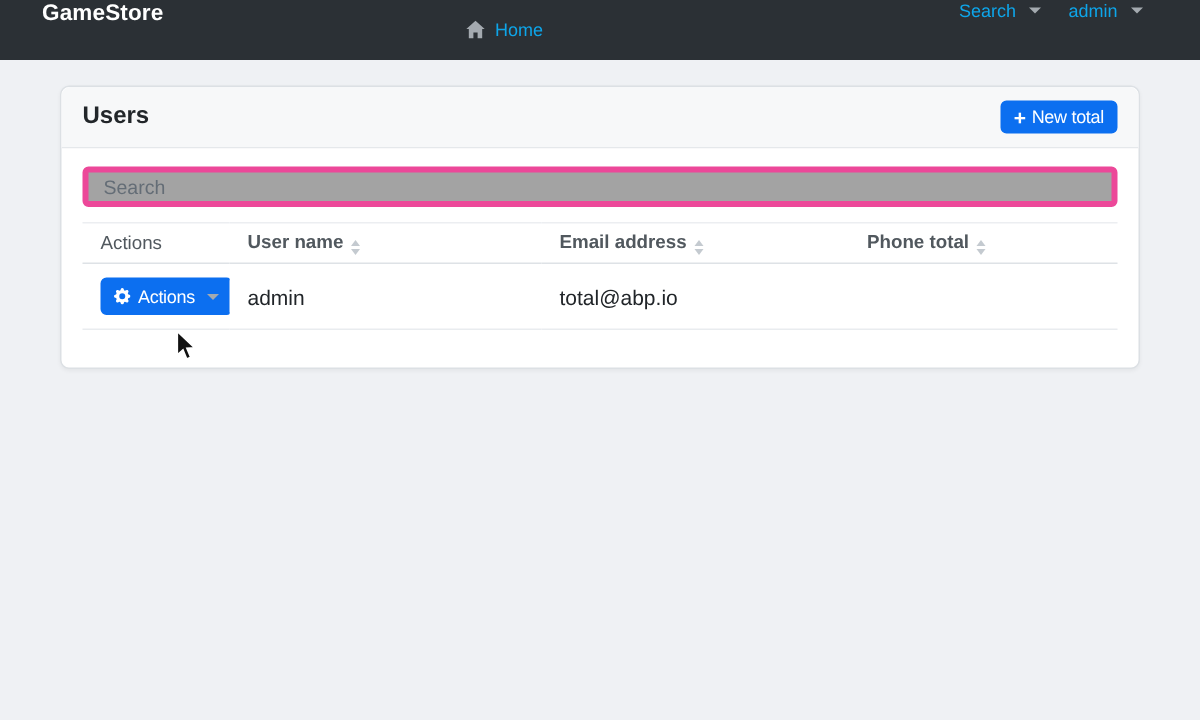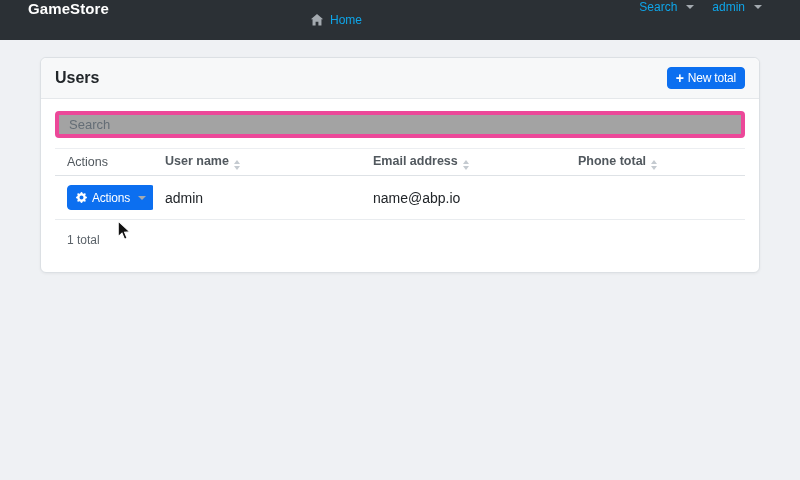--- a/index.html
+++ b/index.html
@@ -256,27 +256,26 @@
                 <span>
                   <svg width="11" height="11" viewBox="0 0 16 16">
                       <path d="M9.405 1.05c-.413-1.4-2.397-1.4-2.81 0l-.1.34a1.464 1.464 0 0 1-2.105.872l-.31-.17c-1.283-.698-2.686.705-1.987 1.987l.169.311c.446.82.023 1.841-.872 2.105l-.34.1c-1.4.413-1.4 2.397 0 2.81l.34.1a1.464 1.464 0 0 1 .872 2.105l-.17.31c-.698 1.283.705 2.686 1.987 1.987l.311-.169a1.464 1.464 0 0 1 2.105.872l.1.34c.413 1.4 2.397 1.4 2.81 0l.1-.34a1.464 1.464 0 0 1 2.105-.872l.31.17c1.283.698 2.686-.705 1.987-1.987l-.169-.311a1.464 1.464 0 0 1 .872-2.105l.34-.1c1.4-.413 1.4-2.397 0-2.81l-.34-.1a1.464 1.464 0 0 1-.872-2.105l.17-.31c.698-1.283-.705-2.686-1.987-1.987l-.311.169a1.464 1.464 0 0 1-2.105-.872l-.1-.34z M8 10.93a2.929 2.929 0 1 1 0-5.86 2.929 2.929 0 0 1 0 5.858z"></path>
                     </svg>
                 </span>
                 <span>Actions</span>
                 <span class="caret"></span>
               </button>
             </td>
             <td>admin</td>
-            <td>name@abp.io</td>
+            <td>total@abp.io</td>
             <td></td>
           </tr>
         </tbody>
       </table>
 
-      <div class="total-text">1 total</div>
     </div>
   </div>
 </main>
 
 <div class="mouse-cursor">
   <svg width="15" height="22" viewBox="0 0 15 22">
     <path d="M1.2 1 L1.2 16.6 L5 13.2 L7.5 19.3 L10.1 18.2 L7.6 12.2 L12.8 11.9 Z" fill="#111111" stroke="#ffffff" stroke-width="1.1"></path>
   </svg>
 </div>
 

